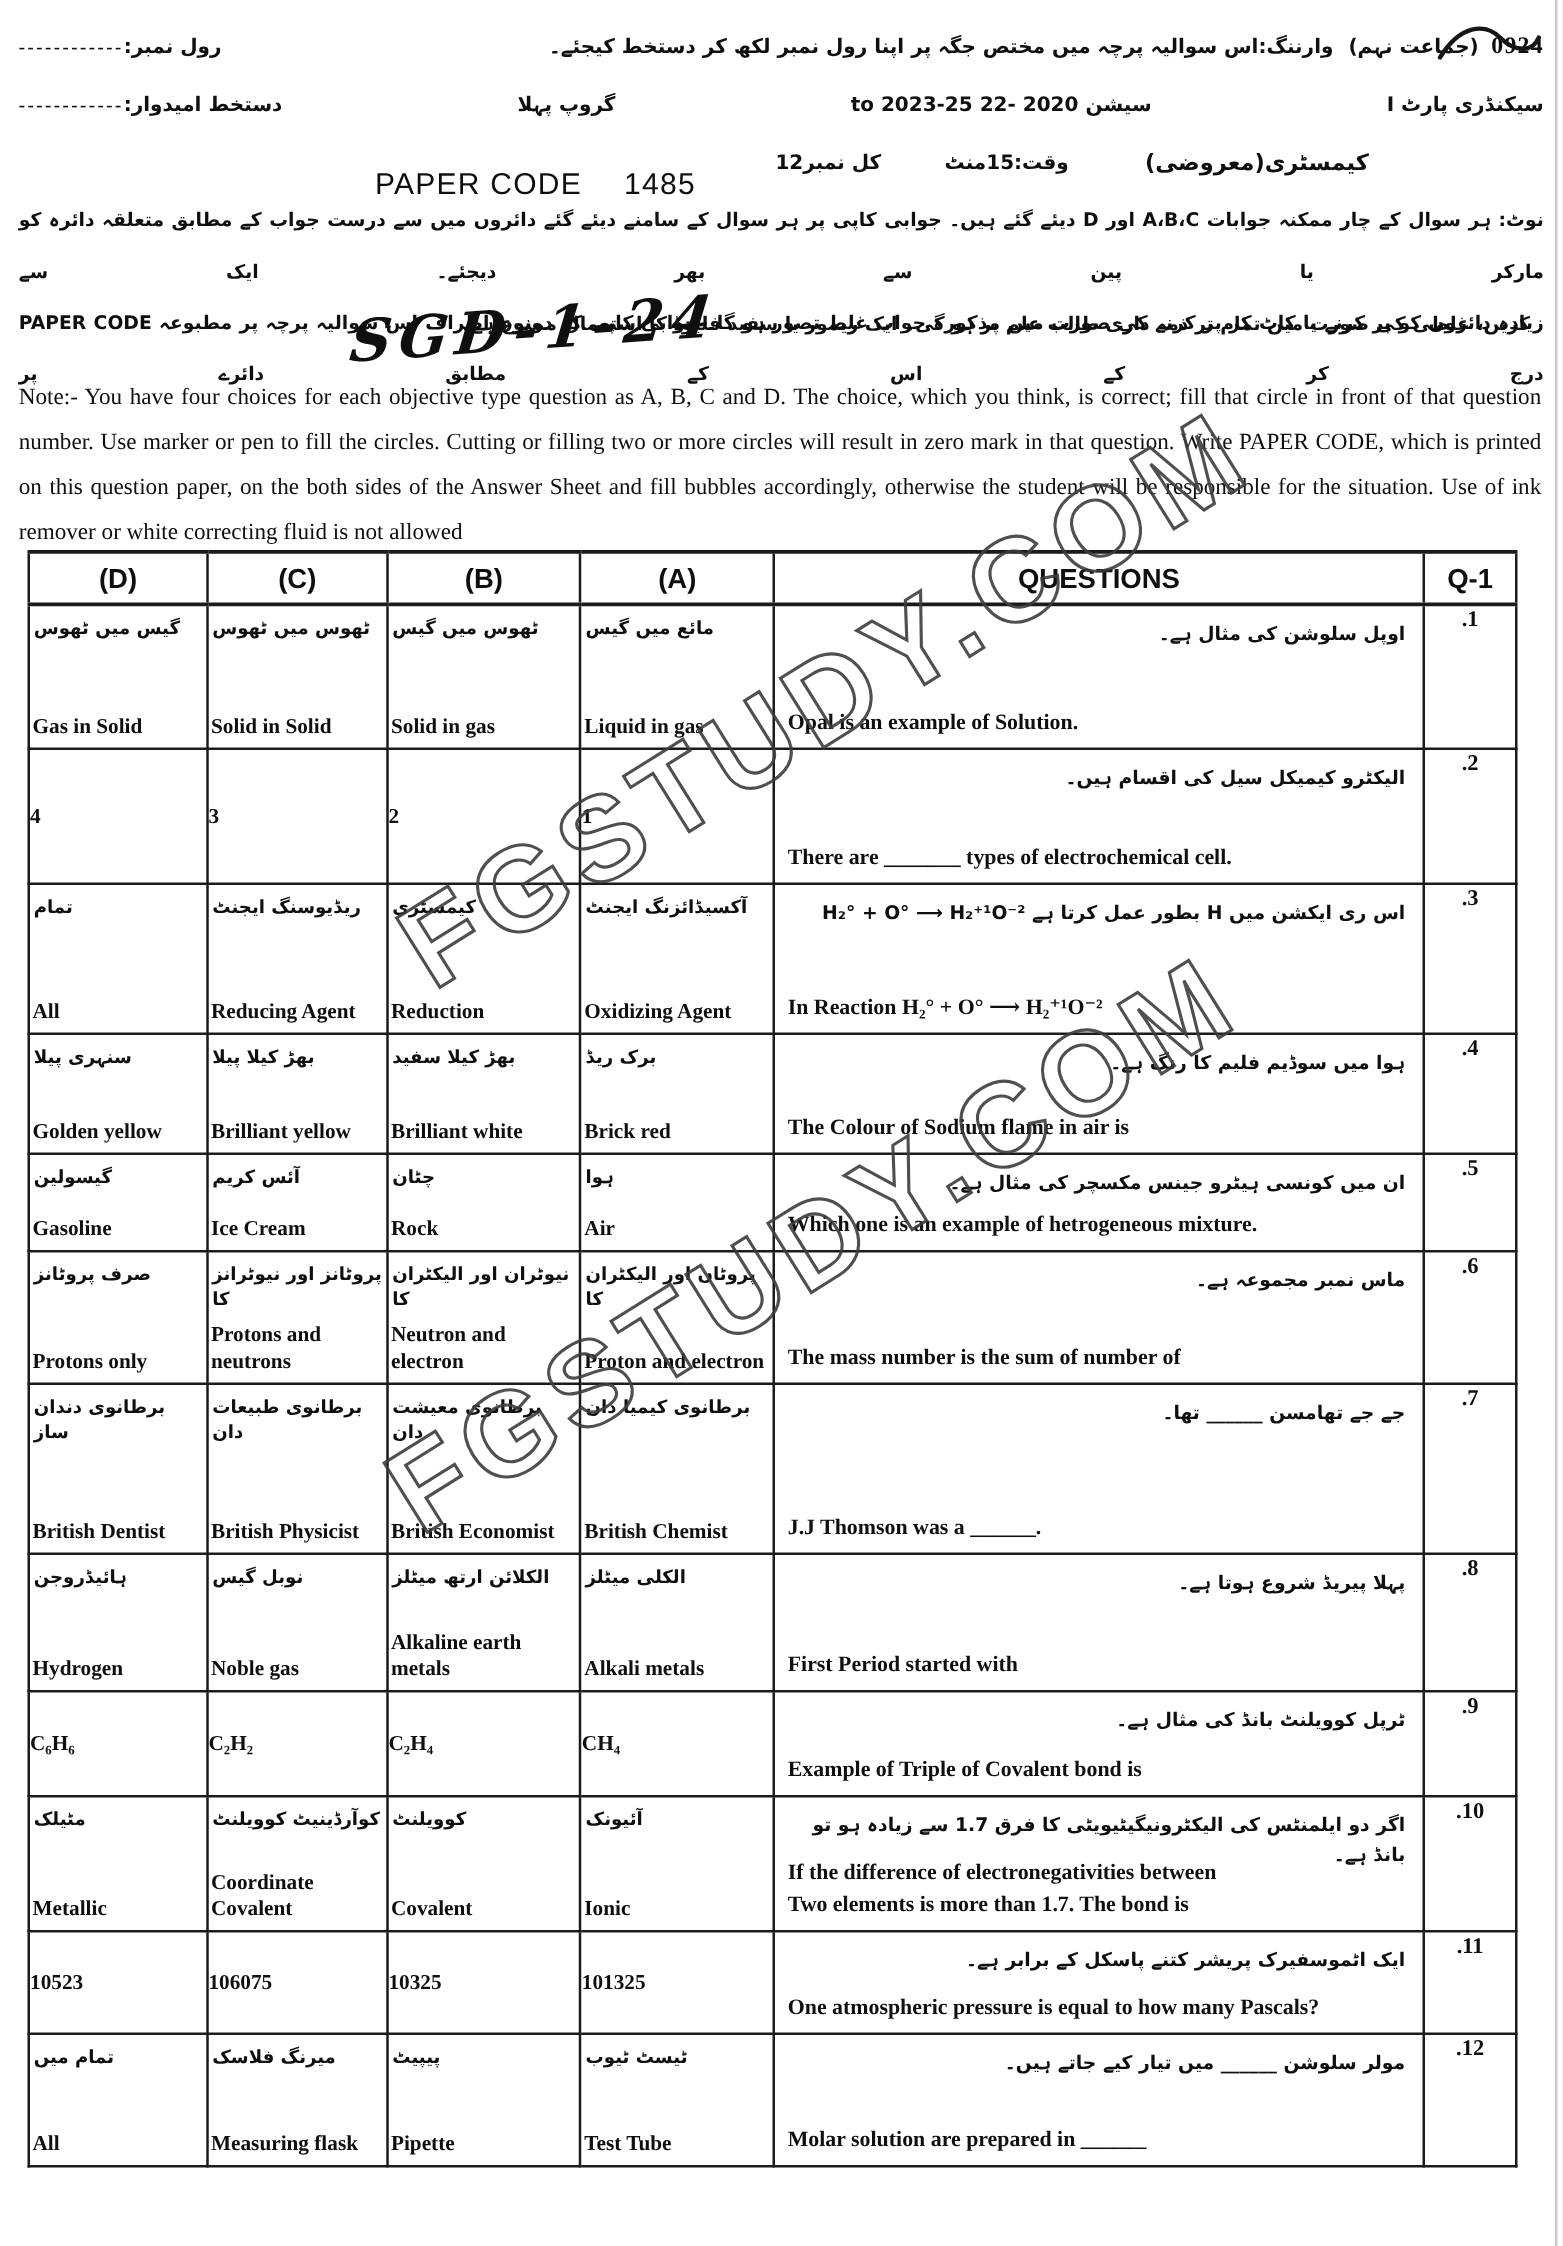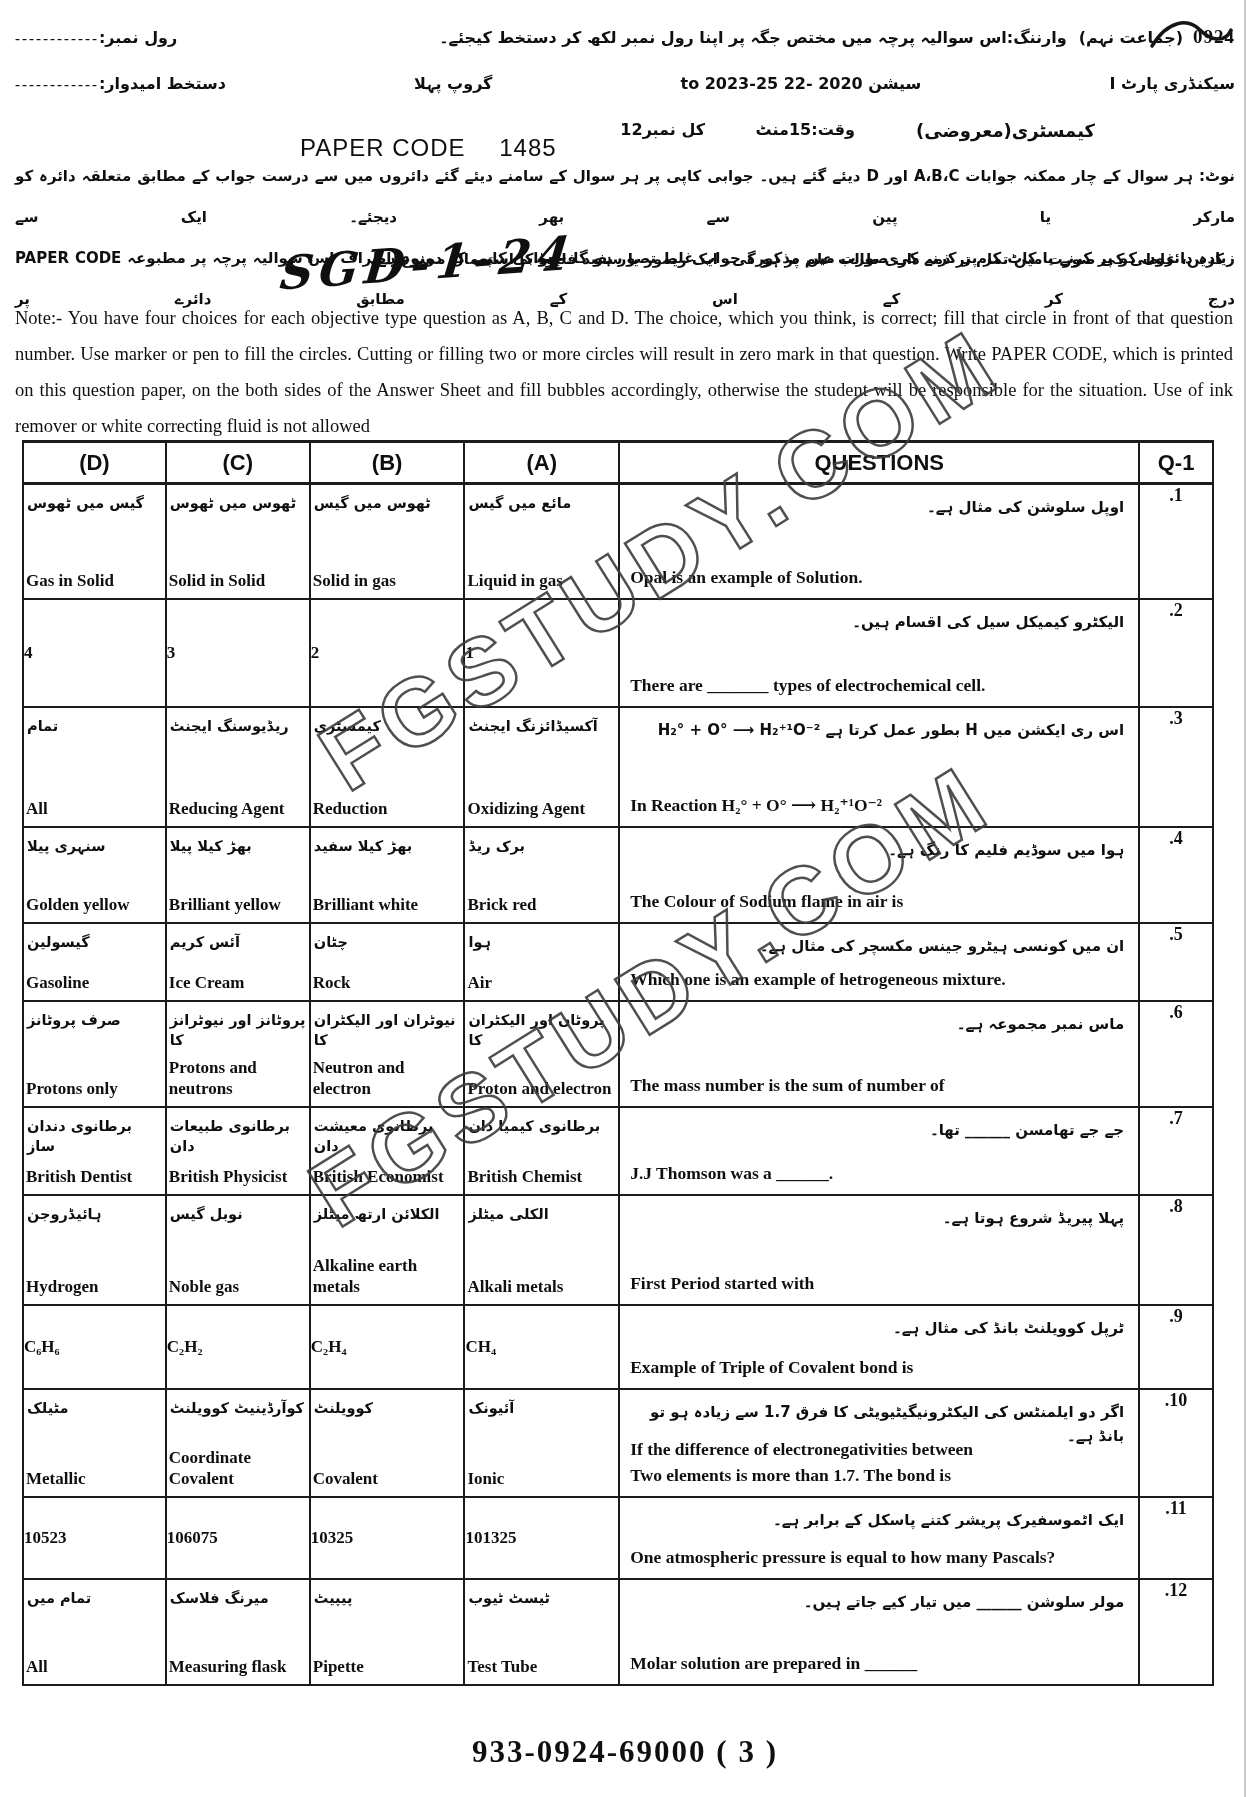--- a/index.html
+++ b/index.html
@@ -40,21 +40,21 @@
           table-layout:fixed;}
   #qtable col.cD{width:12.0%;} #qtable col.cC{width:12.1%;} #qtable col.cB{width:13.0%;}
   #qtable col.cA{width:13.0%;} #qtable col.cQ{width:43.7%;} #qtable col.cN{width:6.2%;}
   #qtable th,#qtable td{border:2px solid #1b1b1b;padding:0;}
   #qtable thead tr{height:42px;}
   #qtable th{font-family:"Liberation Sans","DejaVu Sans",sans-serif;font-size:22px;font-weight:bold;
              text-align:center;border-bottom:3px solid #1b1b1b;border-top:3px solid #1b1b1b;}
   tbody tr:nth-child(1){height:115px;} tbody tr:nth-child(2){height:108px;}
   tbody tr:nth-child(3){height:120px;} tbody tr:nth-child(4){height:96px;}
   tbody tr:nth-child(5){height:78px;}  tbody tr:nth-child(6){height:106px;}
-  tbody tr:nth-child(7){height:88px;} tbody tr:nth-child(8){height:110px;}
+  tbody tr:nth-child(7){height:136px;} tbody tr:nth-child(8){height:110px;}
   tbody tr:nth-child(9){height:84px;}  tbody tr:nth-child(10){height:108px;}
   tbody tr:nth-child(11){height:82px;} tbody tr:nth-child(12){height:106px;}
   td.opt{position:relative;vertical-align:top;text-align:left;}
   td.opt .u{margin:8px 3px 0;font-size:14.5px;font-weight:bold;line-height:20px;}
   td.opt .e{position:absolute;left:2px;right:2px;bottom:7px;font-size:17px;font-weight:bold;
             line-height:21px;}
   td.opt.solo .e{position:static;margin-top:0;}
   td.opt.solo{vertical-align:middle;}
   td.qcell{position:relative;vertical-align:top;}
   td.qcell .qu{margin:10px 14px 0 10px;font-size:15px;font-weight:bold;text-align:right;
@@ -436,15 +436,14 @@
       </td>
       <td class="qcell">
         <div class="qu urdu">مولر سلوشن ______ میں تیار کیے جاتے ہیں۔</div>
         <div class="qe">Molar solution are prepared in ______</div>
       </td>
       <td class="numcell">.12</td>
     </tr>
   </tbody>
   </table>
 
-  <div class="footer">933-0924-69000 ( 3 )</div>
 
 </div>
 
 </body></html>

